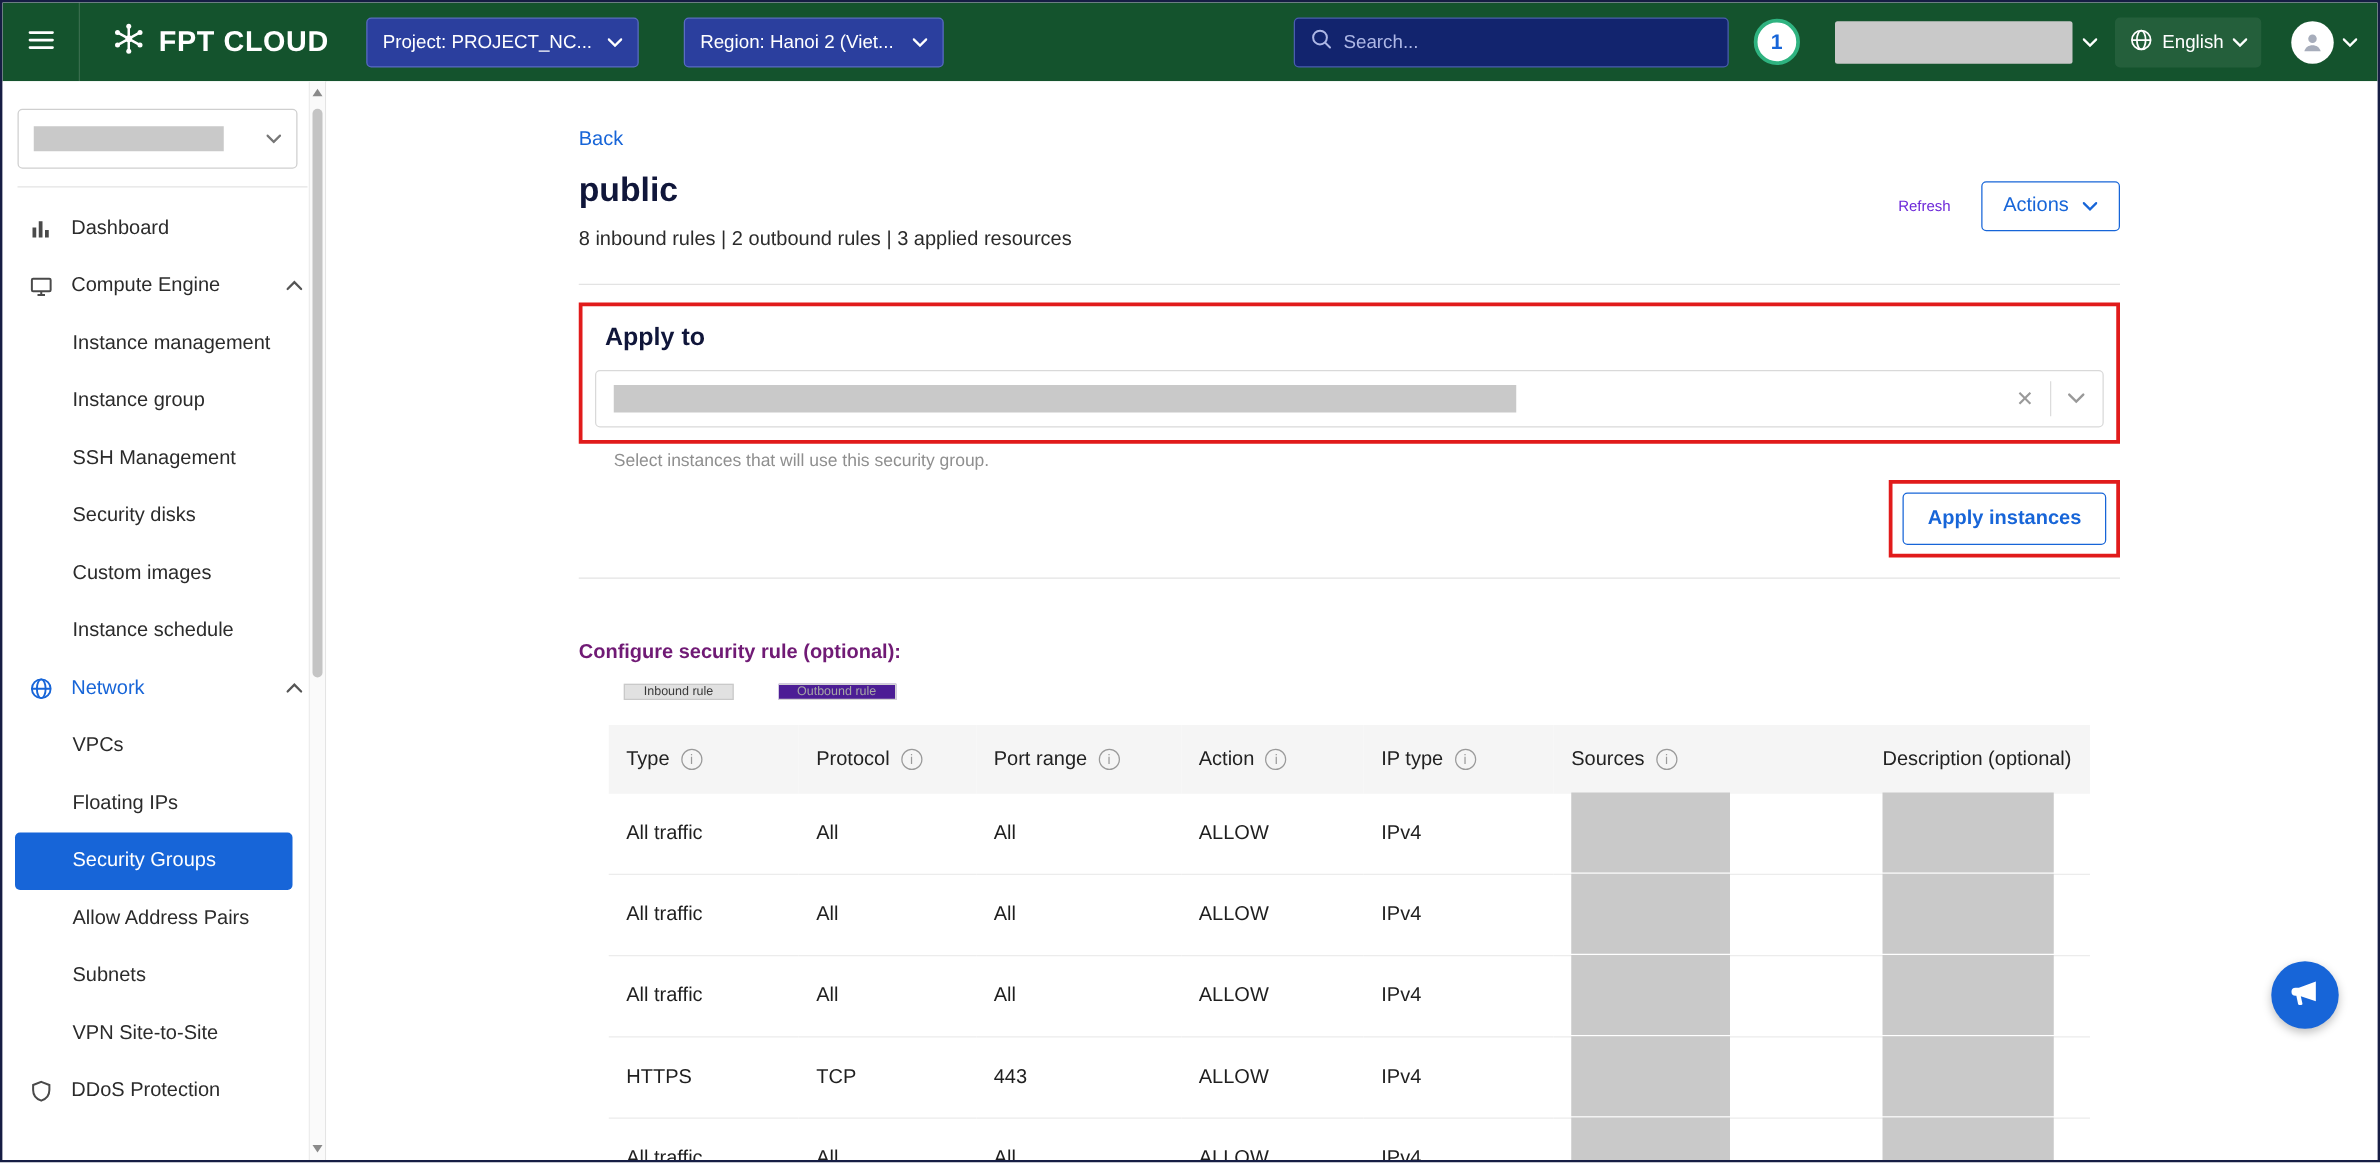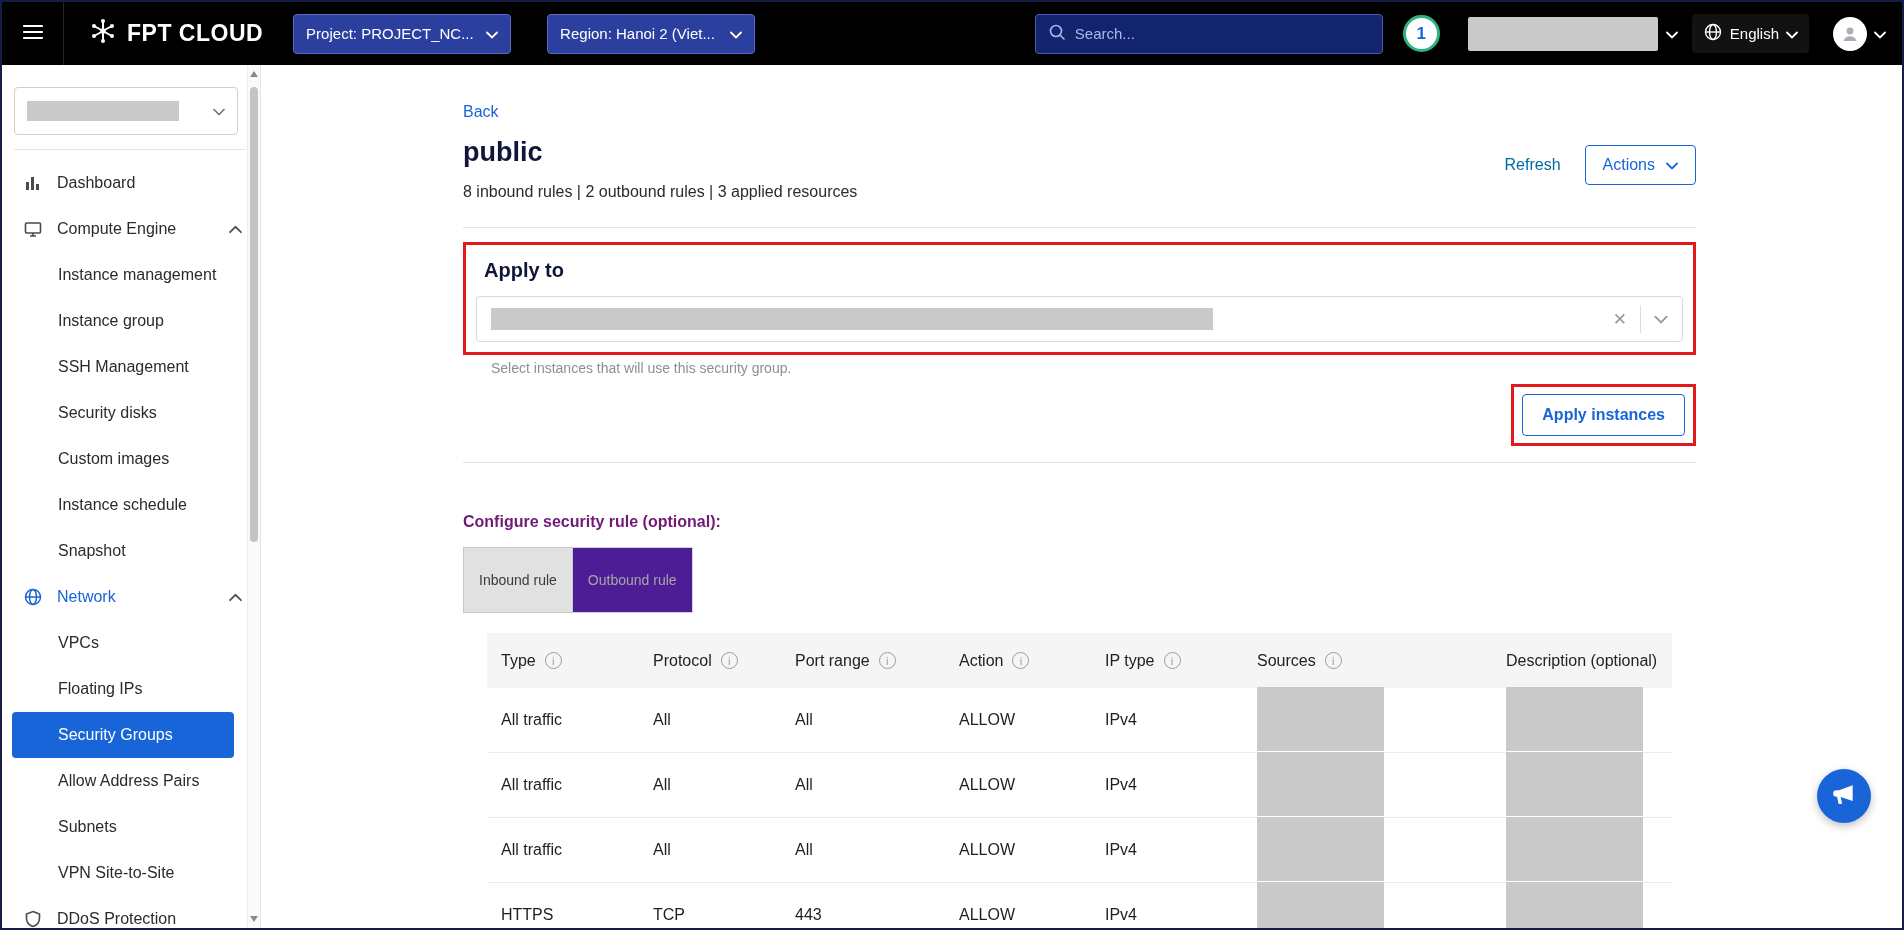--- a/index.html
+++ b/index.html
@@ -2,21 +2,21 @@
 <html><head>
 <meta charset="utf-8">
 <style>
   * { box-sizing: border-box; margin: 0; padding: 0; }
   html,body { width:1904px; height:930px; }
   body { font-family: "Liberation Sans", sans-serif; background:#fff; }
 
   .screen { width:1904px; height:930px; border:2px solid #161d44; display:flex; flex-direction:column; overflow:hidden; background:#fff; }
 
   
-  .topbar { height:63px; min-height:63px; background:#000000; display:flex; align-items:center; color:#fff; padding-right:16px; gap:14px; }
+  .topbar { height:63px; min-height:63px; background:#14532d; display:flex; align-items:center; color:#fff; padding-right:16px; gap:14px; }
   .hamburger { width:62px; height:63px; display:flex; align-items:center; justify-content:center; background:transparent; border:none; border-right:1px solid rgba(255,255,255,.15); cursor:pointer; }
   .brand { display:flex; align-items:center; gap:9px; margin-left:10px; font-size:23px; font-weight:bold; letter-spacing:.5px; white-space:nowrap; }
   .chip { height:40px; background:#2B3F9E; border:1px solid #5A6BC4; border-radius:4px; display:flex; align-items:center; justify-content:space-between; padding:0 12px; font-size:15px; gap:10px; cursor:pointer; white-space:nowrap; }
   .chip.project { margin-left:16px; width:218px; }
   .chip.region  { margin-left:22px; width:208px; }
   .searchbox { margin-left:auto; width:348px; height:40px; background:#12246E; border:1px solid #4A5CB0; border-radius:4px; display:flex; align-items:center; padding:0 12px; gap:9px; }
   .searchbox input { background:transparent; border:none; outline:none; color:#e8ebfa; font-size:15px; width:100%; }
   .searchbox input::placeholder { color:#AEB8E6; }
   .notif { width:37px; height:37px; min-width:37px; border-radius:50%; background:#fff; border:3px solid #2FB380; color:#1765D8; font-weight:bold; display:flex; align-items:center; justify-content:center; font-size:17px; cursor:pointer; margin-left:6px; }
   .acct { display:flex; align-items:center; gap:8px; cursor:pointer; margin-left:14px; }
@@ -46,41 +46,41 @@
   .sb-down { bottom:6px; border-top:6px solid #8a8a8a; }
 
   
   .content { flex:1; position:relative; overflow:hidden; background:#fff; }
   .container { margin-left:202px; width:1233px; padding-top:38px; }
   .back-link { color:#1765D8; font-size:16px; text-decoration:none; cursor:pointer; display:inline-block; }
   .title-row { display:flex; justify-content:space-between; align-items:flex-start; margin-top:16px; }
   .page-title { font-size:27px; color:#10163a; font-weight:700; }
   .stats { margin-top:15px; font-size:16px; color:#2b2b2b; }
   .title-right { display:flex; align-items:center; gap:24px; margin-top:8px; }
-  .refresh { font-size:16px; color:#0369a1; cursor:pointer; }
+  .refresh { font-size:12px; color:#6d28d9; cursor:pointer; }
   .actions-btn { display:flex; align-items:flex-start; gap:11px; border:1px solid #1765D8; color:#1765D8; background:#fff; border-radius:4px; padding:10px 17px; font-size:16px; cursor:pointer; }
   .divider { border:none; border-top:1px solid #e3e3e3; margin:26px 0 0 0; }
 
   .apply-annotation { border:3px solid #E11B1B; margin-top:14px; padding:6px 10px 10px 10px; }
   .apply-title { font-size:20px; color:#10163a; font-weight:700; margin:8px 0 14px 8px; }
   .instance-select { height:46px; border:1px solid #d9d9d9; border-radius:4px; background:#fff; display:flex; align-items:center; padding:0 14px; cursor:pointer; }
   .redacted-long { width:722px; height:22px; background:#C9C9C9; }
   .select-right { margin-left:auto; display:flex; align-items:center; gap:13px; color:#9a9a9a; }
   .clear-x { font-size:17px; color:#9a9a9a; cursor:pointer; line-height:1; }
   .vline { width:1px; height:28px; background:#dcdcdc; }
   .helper { margin:5px 0 0 28px; font-size:14px; color:#8f8f8f; }
 
   .apply-row { display:flex; justify-content:flex-end; margin-top:8px; }
   .btn-annotation { border:3px solid #E11B1B; padding:7px 8px; }
   .apply-btn { border:1px solid #1765D8; color:#1765D8; background:#fff; border-radius:4px; padding:11px 19px; font-size:16px; font-weight:600; cursor:pointer; white-space:nowrap; }
   .divider2 { border:none; border-top:1px solid #e3e3e3; margin:16px 0 0 0; }
 
   .configure { margin-top:50px; font-size:16px; font-weight:700; color:#701a75; }
   .tabs { display:flex; margin-top:16px; }
-  .tab { padding:24px 15px; font-size:14px; border:1px solid #d4d4d4; cursor:pointer; white-space:nowrap; }
+  .tab { padding:0 15px; font-size:10px; border:1px solid #d4d4d4; cursor:pointer; white-space:nowrap;margin-left:36px; }
   .tab.active { background:#e1e1e1; color:#3a3a3a; border-color:#c9c9c9; }
   .tab.inactive { background:#4c1d95; color:#a6a6a6; border-left:none; }
 
   .rules-table { margin:20px 24px 0 24px; width:1185px; border-collapse:collapse; table-layout:fixed; }
   .rules-table thead th { background:#f5f5f5; height:55px; text-align:left; font-size:16px; font-weight:400; color:#222; padding:0 14px; }
   .th-inner { display:flex; align-items:center; gap:9px; }
   .info { width:17px; height:17px; min-width:17px; border:1px solid #9a9a9a; border-radius:50%; color:#9a9a9a; font-size:11px; display:inline-flex; align-items:center; justify-content:center; cursor:pointer; }
   .rules-table tbody td { height:63px; border-bottom:1px solid #ececec; font-size:16px; color:#1f1f1f; padding:0 14px; }
   td.redcell { padding:0 14px; vertical-align:top; }
   .blockS { width:127px; height:64px; background:#C9C9C9; position:relative; top:-1px; }
@@ -223,23 +223,20 @@
         </div>
       <div class="nav-item sub">
           <span>Security disks</span>
         </div>
       <div class="nav-item sub">
           <span>Custom images</span>
         </div>
       <div class="nav-item sub">
           <span>Instance schedule</span>
         </div>
-      <div class="nav-item sub">
-          <span>Snapshot</span>
-        </div>
 
       <div class="nav-item network">
         <span class="nav-icon">
           <svg width="20" height="20" viewBox="0 0 20 20" fill="none" stroke="#1765D8" stroke-width="1.5">
               <circle cx="10" cy="10" r="7.5"></circle>
               <ellipse cx="10" cy="10" rx="3.5" ry="7.5"></ellipse>
               <path d="M2.5 10h15"></path>
             </svg>
         </span>
         <span>Network</span>

